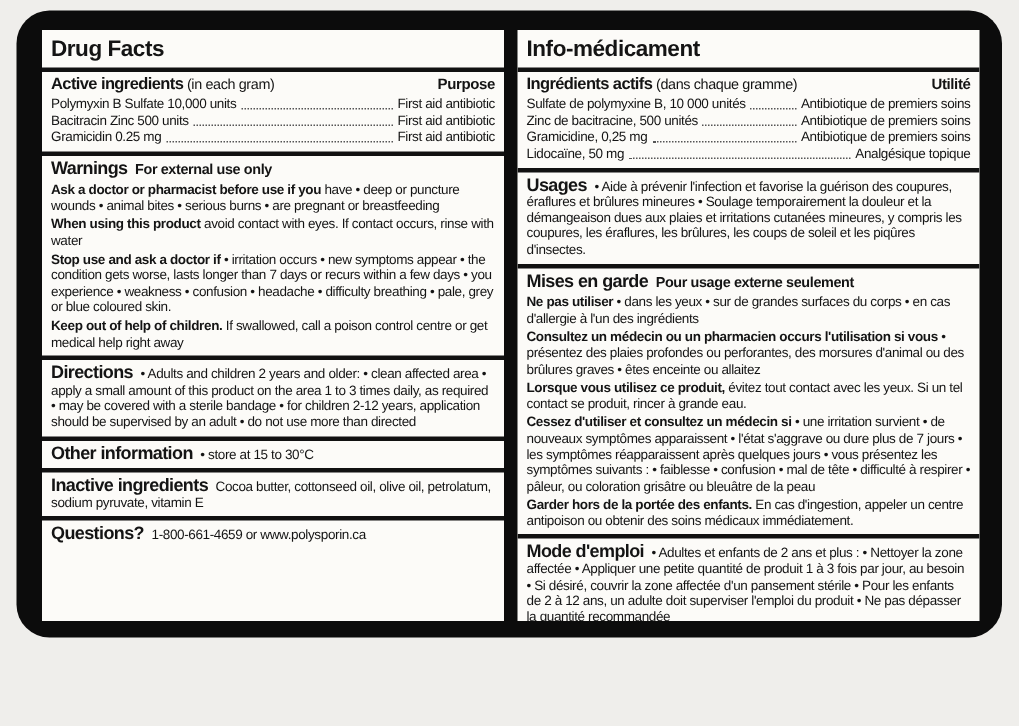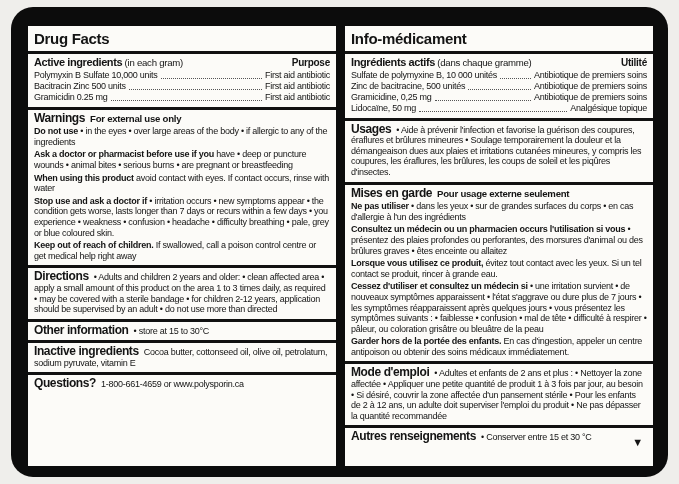--- a/index.html
+++ b/index.html
@@ -2,23 +2,23 @@
 <html><head>
 <meta charset="utf-8">
 <style>
   html,body{margin:0;padding:0;}
   body{
     width:679px;height:484px;overflow:hidden;position:relative;
     background:#efeeeb;
     font-family:"Liberation Sans",sans-serif;color:#141414;
   }
   .frame{
-    position:absolute;left:11px;top:7px;width:657px;height:470px;
+    position:absolute;left:11px;top:7px;width:657px;height:418px;
     background:#0c0c0c;border-radius:22px;box-sizing:border-box;
-    padding:19px 15px 11px 17px;display:flex;gap:9px;overflow:hidden;
+    padding:13px 15px 11px 17px;display:flex;gap:9px;overflow:hidden;
   }
   .col{
     flex:1 1 0;background:#fcfbf8;display:flex;flex-direction:column;
     overflow:hidden;box-sizing:border-box;
     font-size:9px;line-height:10.6px;letter-spacing:-0.25px;
   }
   .sec{border-top:3px solid #111;padding:3px 6px 4px 6px;box-sizing:border-box;}
   .sec:first-child{border-top:none;}
   .sec:last-child{flex:1;}
   .head-sec{padding:4px 6px 3px 6px;}
@@ -75,29 +75,28 @@
           </div>
 
         </div>
     </div>
 
 
     <div class="sec">
       <p><span class="h">Warnings</span><span class="sub">For external use only</span></p>
       <div>
 
-          <p><span class="b">Do not use</span><span> • in the eyes • over large areas of the body • if allergic to any of the ingredients</span></p>
 
           <p><span class="b">Ask a doctor or pharmacist before use if you</span><span> have • deep or puncture wounds • animal bites • serious burns • are pregnant or breastfeeding</span></p>
 
           <p><span class="b">When using this product</span><span> avoid contact with eyes. If contact occurs, rinse with water</span></p>
 
           <p><span class="b">Stop use and ask a doctor if</span><span> • irritation occurs • new symptoms appear • the condition gets worse, lasts longer than 7 days or recurs within a few days • you experience • weakness • confusion • headache • difficulty breathing • pale, grey or blue coloured skin.</span></p>
 
-          <p><span class="b">Keep out of reach of children.</span><span> If swallowed, call a poison control centre or get medical help right away</span></p>
+          <p><span class="b">Keep out of help of children.</span><span> If swallowed, call a poison control centre or get medical help right away</span></p>
         </div>
     </div>
 
     <div class="sec inline-sec">
       <p><span class="h">Directions</span><span>• Adults and children 2 years and older: • clean affected area • apply a small amount of this product on the area 1 to 3 times daily, as required • may be covered with a sterile bandage • for children 2-12 years, application should be supervised by an adult • do not use more than directed</span></p>
     </div>
 
     <div class="sec inline-sec">
       <p><span class="h">Other information</span><span>• store at 15 to 30°C</span></p>
     </div>

